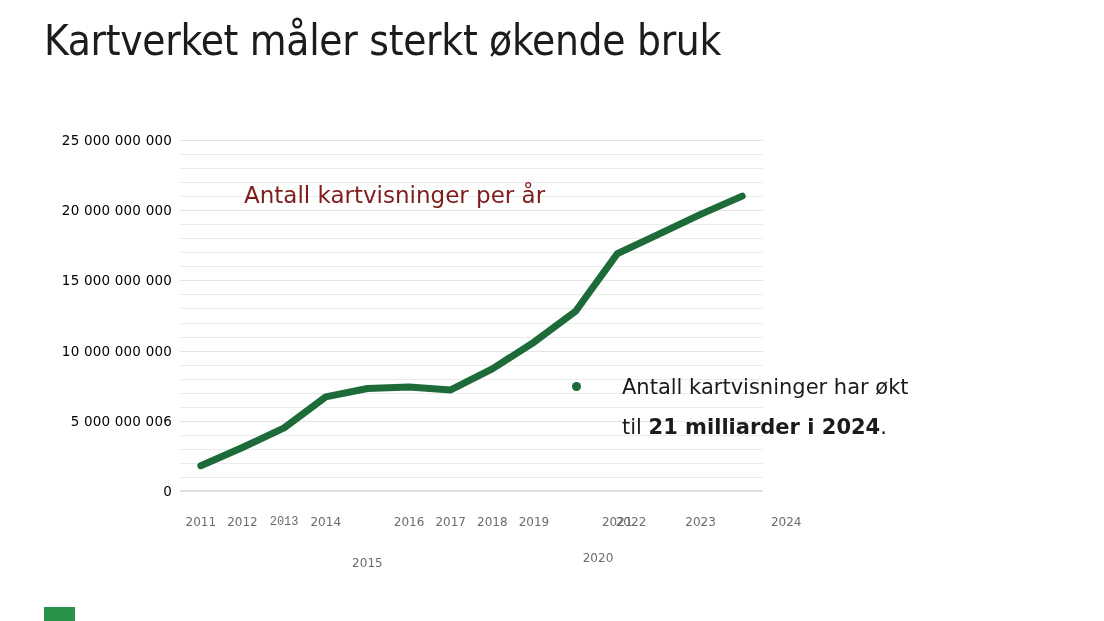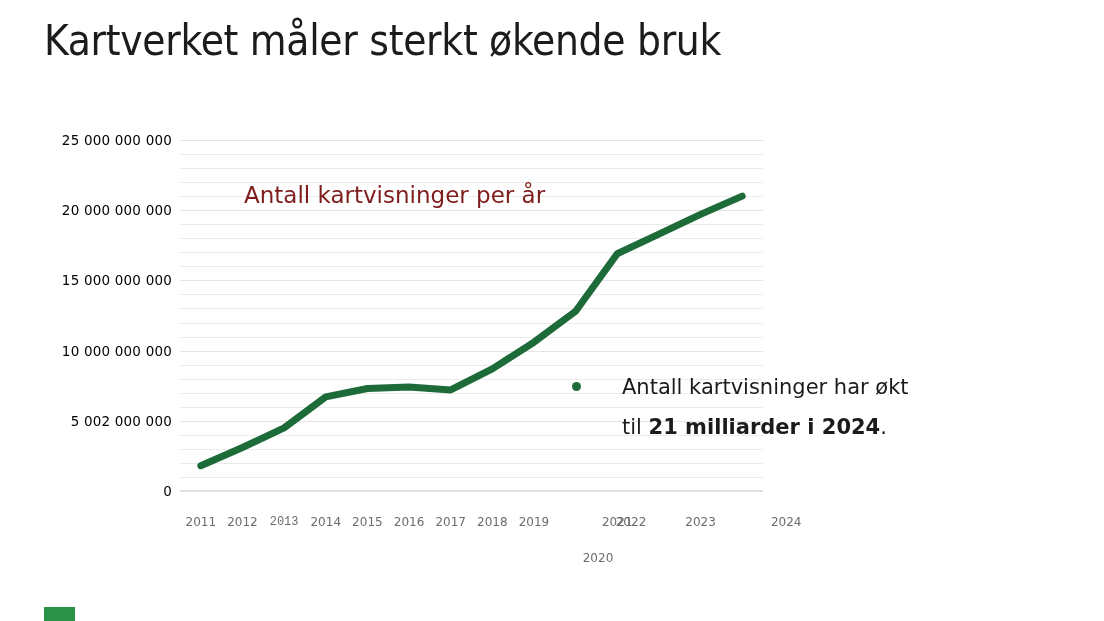--- a/index.html
+++ b/index.html
@@ -175,21 +175,21 @@
 </style>
 </head>
 <body>
 
 <div class="slide-title">Kartverket måler sterkt økende bruk</div>
 
 <div class="chart-block">
 
   <div class="y-axis-labels">
       <div class="y-tick" style="top: 351px;">0</div>
-      <div class="y-tick" style="top: 280.8px;">5 002 000 000</div>
+      <div class="y-tick" style="top: 280.8px;">5 000 000 006</div>
       <div class="y-tick" style="top: 210.6px;">10 000 000 000</div>
       <div class="y-tick" style="top: 140.4px;">15 000 000 000</div>
       <div class="y-tick" style="top: 70.2px;">20 000 000 000</div>
       <div class="y-tick" style="top: 0px;">25 000 000 000</div>
     </div>
 
   <div class="plot">
     <div class="plot-bg">
         <div class="gridline" style="top: 351px;"></div>
         <div class="gridline" style="top: 336.96px;"></div>
@@ -228,21 +228,21 @@
         <polyline points="20.82,325.73 62.46,307.48 104.11,287.82 145.75,256.93 187.39,248.51 229.04,247.10 270.68,249.91 312.32,228.85 353.96,202.18 395.61,171.29 437.25,113.72 478.89,94.07 520.54,74.41 562.18,56.16" fill="none" stroke="#1d6b38" stroke-width="7" stroke-linecap="round" stroke-linejoin="round"></polyline>
       </svg>
     <div class="axis-base"></div>
   </div>
 
   <div class="x-axis-labels">
       <div class="x-tick" style="left: 20.8214px;">2011</div>
       <div class="x-tick" style="left: 62.4643px;">2012</div>
       <div class="x-tick" style="left: 104.107px; font-family: Liberation Mono, monospace;">2013</div>
       <div class="x-tick" style="left: 145.75px;">2014</div>
-      <div class="x-tick" style="left: 187.393px;">2015</div>
+      <div class="x-tick" style="left: 187.393px; margin-top: 41px;">2015</div>
       <div class="x-tick" style="left: 229.036px;">2016</div>
       <div class="x-tick" style="left: 270.679px;">2017</div>
       <div class="x-tick" style="left: 312.321px;">2018</div>
       <div class="x-tick" style="left: 353.964px; text-align: center;">2019</div>
       <div class="x-tick" style="left: 418px; margin-top: 36px;">2020</div>
       <div class="x-tick" style="left: 437.25px;">2021</div>
       <div class="x-tick" style="left: 451px;">2022</div>
       <div class="x-tick" style="left: 520.536px;">2023</div>
       <div class="x-tick" style="left: 562.179px; margin-left: 44px;">2024</div>
     </div>

